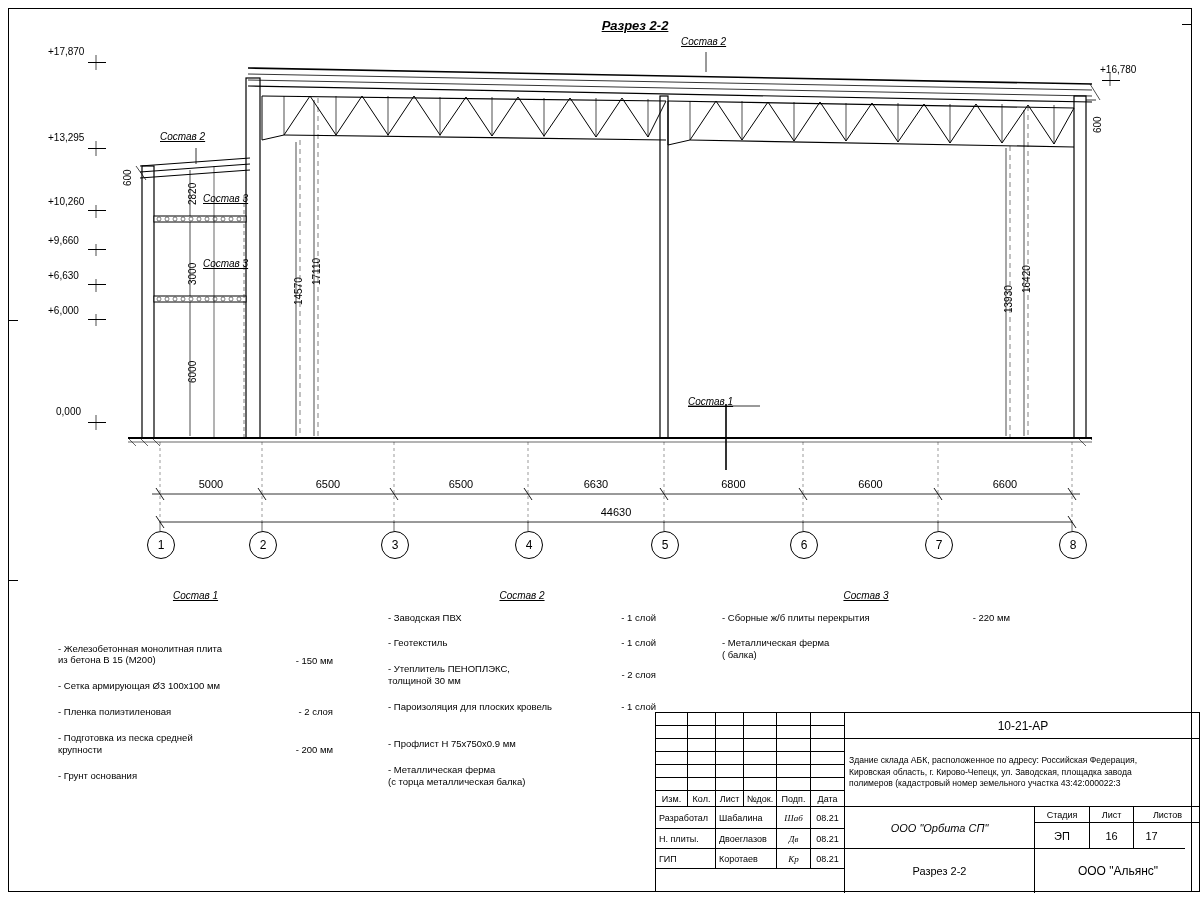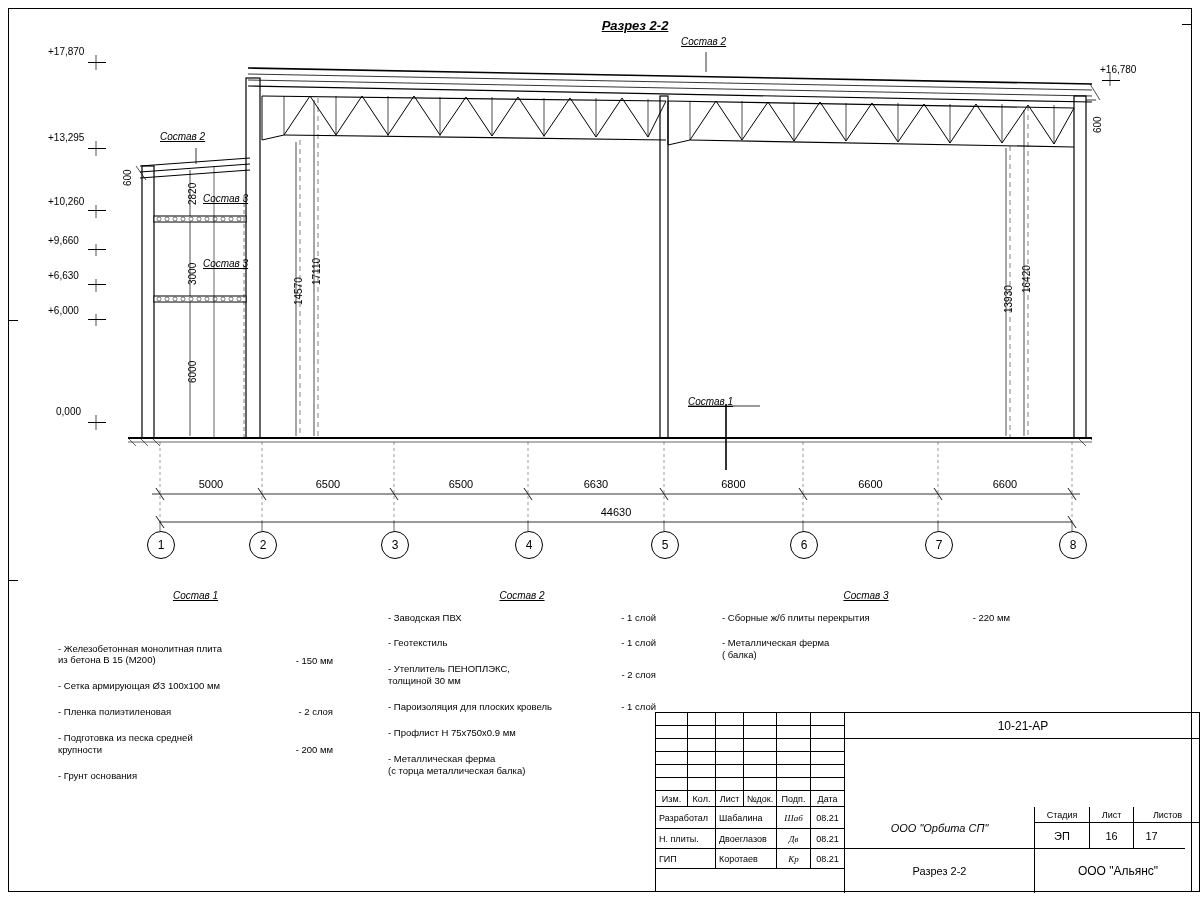--- a/index.html
+++ b/index.html
@@ -303,21 +303,21 @@
     <div class="row" style="margin-top:14px"><span class="lbl" style="white-space:pre-line">- Грунт основания</span><span class="val"></span></div>
   </div>
 
   <div class="spec" style="left:388px;top:590px;width:268px">
     <div class="hdr">Состав 2</div>
     <div class="row" style="margin-top:6px"><span class="lbl" style="white-space:pre-line">- Заводская ПВХ</span><span class="val">- 1 слой</span></div>
     <div class="row" style="margin-top:14px"><span class="lbl" style="white-space:pre-line">- Геотекстиль</span><span class="val">- 1 слой</span></div>
     <div class="row" style="margin-top:14px"><span class="lbl" style="white-space:pre-line">- Утеплитель ПЕНОПЛЭКС,
    толщиной 30 мм</span><span class="val" style="top:6px">- 2 слоя</span></div>
     <div class="row" style="margin-top:14px"><span class="lbl" style="white-space:pre-line">- Пароизоляция для плоских кровель</span><span class="val">- 1 слой</span></div>
-    <div class="row" style="margin-top:14px"><span class="lbl" style="white-space:pre-line">- Профлист Н 75х750х0.9 мм</span><span class="val"></span></div>
+    <div class="row" style="margin-top:25px"><span class="lbl" style="white-space:pre-line">- Профлист Н 75х750х0.9 мм</span><span class="val"></span></div>
     <div class="row" style="margin-top:14px"><span class="lbl" style="white-space:pre-line">- Металлическая ферма
   (с торца металлическая балка)</span><span class="val"></span></div>
   </div>
 
   <div class="spec" style="left:722px;top:590px;width:288px">
     <div class="hdr">Состав 3</div>
     <div class="row" style="margin-top:6px"><span class="lbl" style="max-width:210px;white-space:pre-line">- Сборные ж/б плиты перекрытия</span><span class="val">- 220 мм</span></div>
     <div class="row" style="margin-top:14px"><span class="lbl" style="max-width:210px;white-space:pre-line">- Металлическая ферма
   ( балка)</span><span class="val"></span></div>
   </div>
@@ -384,20 +384,23 @@
     <div class="cell" style="left:155px;top:116px;width:34px;height:20px">08.21</div>
 
     <div class="cell l" style="left:0;top:136px;width:60px;height:20px;padding-left:3px">ГИП</div>
     <div class="cell l" style="left:60px;top:136px;width:61px;height:20px;padding-left:3px">Коротаев</div>
     <div class="cell sign" style="left:121px;top:136px;width:34px;height:20px">Кр</div>
     <div class="cell" style="left:155px;top:136px;width:34px;height:20px">08.21</div>
 
     <div class="cell" style="left:0;top:156px;width:189px;height:24px;border-bottom:0"></div>
 
     <div class="cell" style="left:189px;top:0;width:356px;height:26px;border-right:0;font-size:12px">10-21-АР</div>
+    <div class="cell l" style="left:189px;top:26px;width:356px;height:68px;border-right:0;font-size:8.6px;white-space:pre-line;padding:3px 4px;align-items:center;line-height:1.35">Здание склада АБК, расположенное по адресу: Российская Федерация,
+Кировская область, г. Кирово-Чепецк, ул. Заводская, площадка завода
+полимеров (кадастровый номер земельного участка 43:42:000022:3</div>
 
     <div class="cell" style="left:189px;top:94px;width:190px;height:42px;font-size:11px;font-style:italic">ООО "Орбита СП"</div>
     <div class="cell" style="left:379px;top:94px;width:55px;height:16px">Стадия</div>
     <div class="cell" style="left:434px;top:94px;width:44px;height:16px">Лист</div>
     <div class="cell" style="left:478px;top:94px;width:67px;height:16px;border-right:0">Листов</div>
 
     <div class="cell" style="left:379px;top:110px;width:55px;height:26px;font-size:11px">ЭП</div>
     <div class="cell" style="left:434px;top:110px;width:44px;height:26px;font-size:11px">16</div>
     <div class="cell" style="left:462px;top:110px;width:67px;height:26px;border-right:0;font-size:11px">17</div>
 

